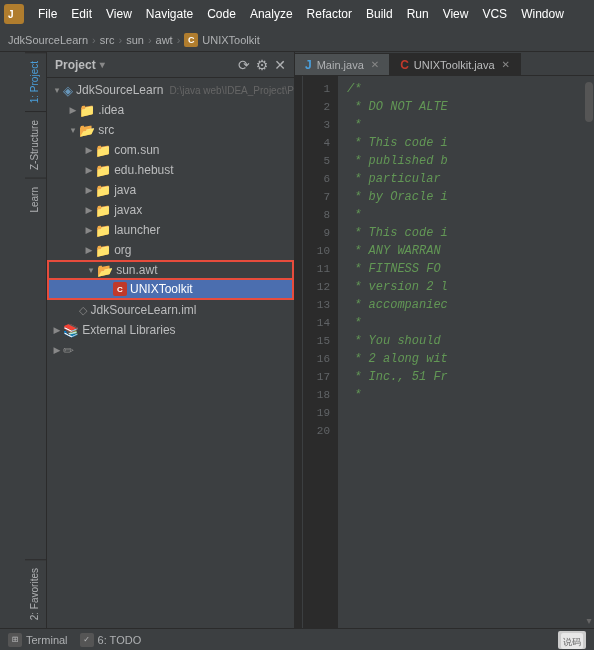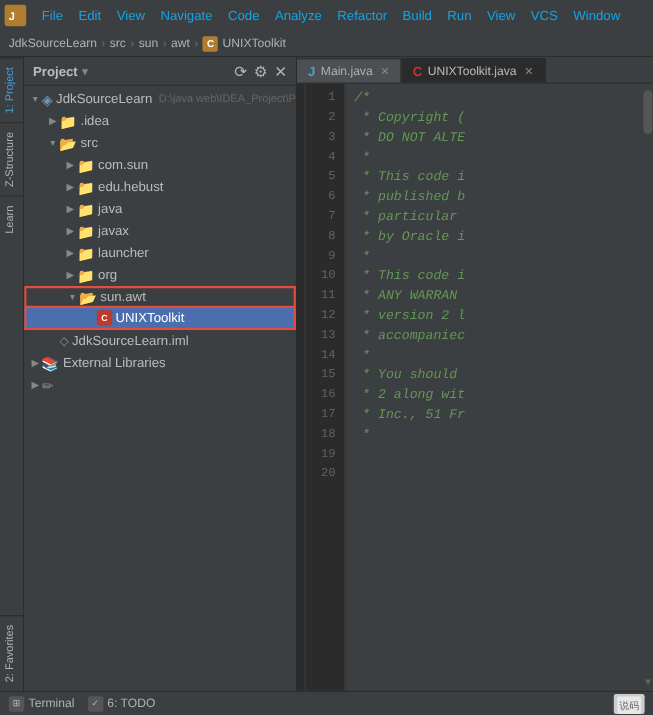--- a/index.html
+++ b/index.html
@@ -21,21 +21,21 @@
       padding: 0 4px;
       gap: 2px;
     }
     .menu-logo {
       width: 20px;
       height: 20px;
       margin-right: 6px;
       flex-shrink: 0;
     }
     .menu-item {
-      color: #0ea5e9;
+      color: #ffffff;
       padding: 3px 6px;
       cursor: pointer;
       font-size: 12px;
       border-radius: 3px;
     }
 
     
     .breadcrumb-bar {
       background: #3c3f41;
       display: flex;
@@ -311,21 +311,21 @@
   <span class="breadcrumb-item">src</span>
   <span class="breadcrumb-sep">›</span>
   <span class="breadcrumb-item">sun</span>
   <span class="breadcrumb-sep">›</span>
   <span class="breadcrumb-item">awt</span>
   <span class="breadcrumb-sep">›</span>
   <div class="breadcrumb-icon">C</div>
   <span class="breadcrumb-item">UNIXToolkit</span>
 </div>
 
-<div style="display:flex; height: calc(650px - 28px - 24px - 22px);">
+<div style="display:flex; height: calc(650px - 28px - 24px - 22px); padding-left: 25px;">
 
   <div class="left-tabs">
     <div class="left-tab active">1: Project</div>
     <div class="left-tab">Z-Structure</div>
     <div class="left-tab">Learn</div>
     <div style="flex:1;"></div>
     <div class="left-tab">2: Favorites</div>
   </div>
 
   <div class="project-panel">
@@ -467,30 +467,30 @@
           <div>15</div>
         <div>16</div>
           <div>17</div>
           <div>18</div>
           <div>19</div>
           <div>20</div>
       </div>
 
       <div class="code-area">
         <div class="code-line code-comment">/*</div>
-        <div class="code-line code-comment">&nbsp;* Copyright (</div>
         <div class="code-line code-comment">&nbsp;* DO NOT ALTE</div>
         <div class="code-line code-comment">&nbsp;*</div>
         <div class="code-line code-comment">&nbsp;* This code i</div>
         <div class="code-line code-comment">&nbsp;* published b</div>
         <div class="code-line code-comment">&nbsp;* particular</div>
         <div class="code-line code-comment">&nbsp;* by Oracle i</div>
         <div class="code-line code-comment">&nbsp;*</div>
         <div class="code-line code-comment">&nbsp;* This code i</div>
         <div class="code-line code-comment">&nbsp;* ANY WARRAN</div>
+        <div class="code-line code-comment">&nbsp;* FITNESS FO</div>
         <div class="code-line code-comment">&nbsp;* version 2 l</div>
         <div class="code-line code-comment">&nbsp;* accompaniec</div>
         <div class="code-line code-comment">&nbsp;*</div>
         <div class="code-line code-comment">&nbsp;* You should</div>
         <div class="code-line code-comment">&nbsp;* 2 along wit</div>
         <div class="code-line code-comment">&nbsp;* Inc., 51 Fr</div>
         <div class="code-line code-comment">&nbsp;*</div>
       </div>
 
       <div style="width:10px; background:#3c3f41; display:flex; flex-direction:column; align-items:center; padding:2px 0;">

